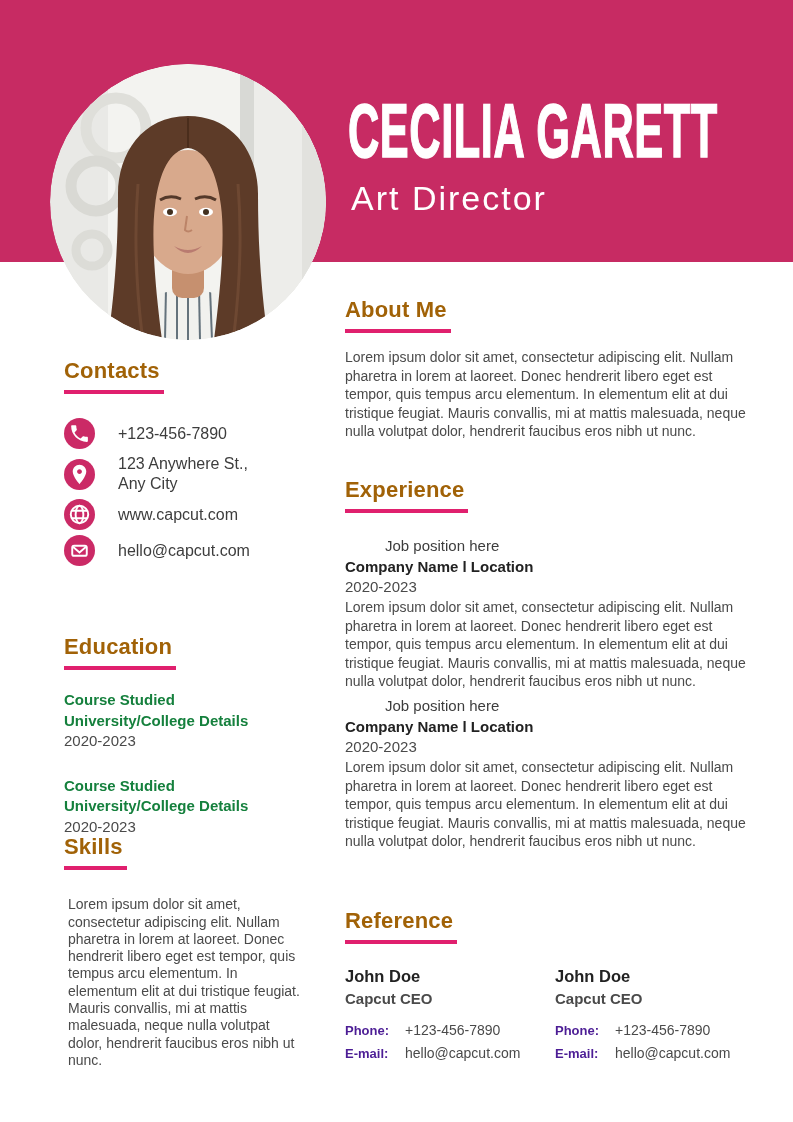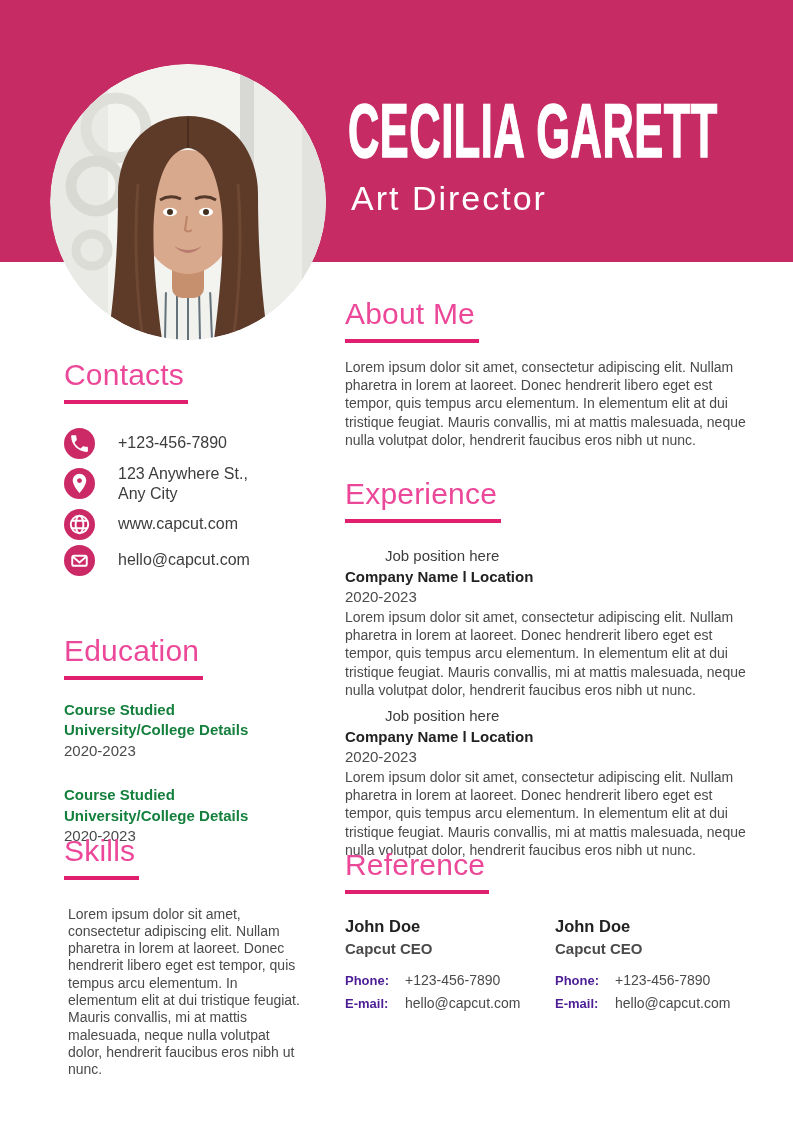--- a/index.html
+++ b/index.html
@@ -20,21 +20,21 @@
     position:absolute; left:351px; top:180px; color:#fff;
     font-size:34px; line-height:1.1; letter-spacing:2px; white-space:nowrap;
   }
   .photo {
     position:absolute; left:50px; top:64px; width:276px; height:276px;
     border-radius:50%; overflow:hidden;
   }
   .photo svg { display:block; }
   
   h2.section {
-    display:inline-block; font-size:30px; font-weight:normal; color:#ec4899;
+    display:inline-block; font-size:22px; font-weight:bold; color:#a16207;
     line-height:1.15; padding:0 4px 7px 0; border-bottom:4px solid #E0206E;
     letter-spacing:0.2px;
   }
   
   .contacts { position:absolute; left:64px; top:358px; width:250px; }
   .clist { margin-top:24px; }
   .crow { display:flex; align-items:center; gap:23px; margin-bottom:5px; }
   .cicon { width:31px; height:31px; flex:0 0 31px; }
   .cicon svg { display:block; }
   .ctext { font-size:16px; color:#3D3D3D; line-height:20px; }
@@ -54,21 +54,21 @@
   .about p { margin-top:15px; font-size:14px; line-height:18.4px; color:#4A4A4A; }
 
   .experience { position:absolute; left:345px; top:477px; width:414px; }
   .exp-entry { margin-top:22px; }
   .exp-entry + .exp-entry { margin-top:5px; }
   .exp-position { font-size:15px; color:#3D3D3D; line-height:21px;margin-left:40px; }
   .exp-company { font-size:15px; font-weight:bold; color:#222222; line-height:21px; }
   .exp-years { font-size:15px; color:#4A4A4A; line-height:20px; }
   .exp-desc { margin-top:1px; font-size:14px; line-height:18.4px; color:#4A4A4A; }
 
-  .reference { position:absolute; left:345px; top:848px; width:420px; }
+  .reference { position:absolute; left:345px; top:908px; width:420px; }
   .ref-cols { display:flex; margin-top:22px; }
   .ref-col { width:210px; }
   .ref-name { font-size:16.5px; font-weight:bold; color:#222222; line-height:20px; }
   .ref-role { margin-top:3px; font-size:15px; color:#4A4A4A; line-height:20px;font-weight:bold; }
   .ref-contact { margin-top:13px; }
   .ref-row { display:flex; align-items:baseline; margin-top:7px; }
   .ref-row:first-child { margin-top:0; }
   .ref-label { width:60px; flex:0 0 60px; font-size:13px; font-weight:bold; color:#4c1d95; }
   .ref-value { font-size:14px; color:#4A4A4A; }
 </style>

